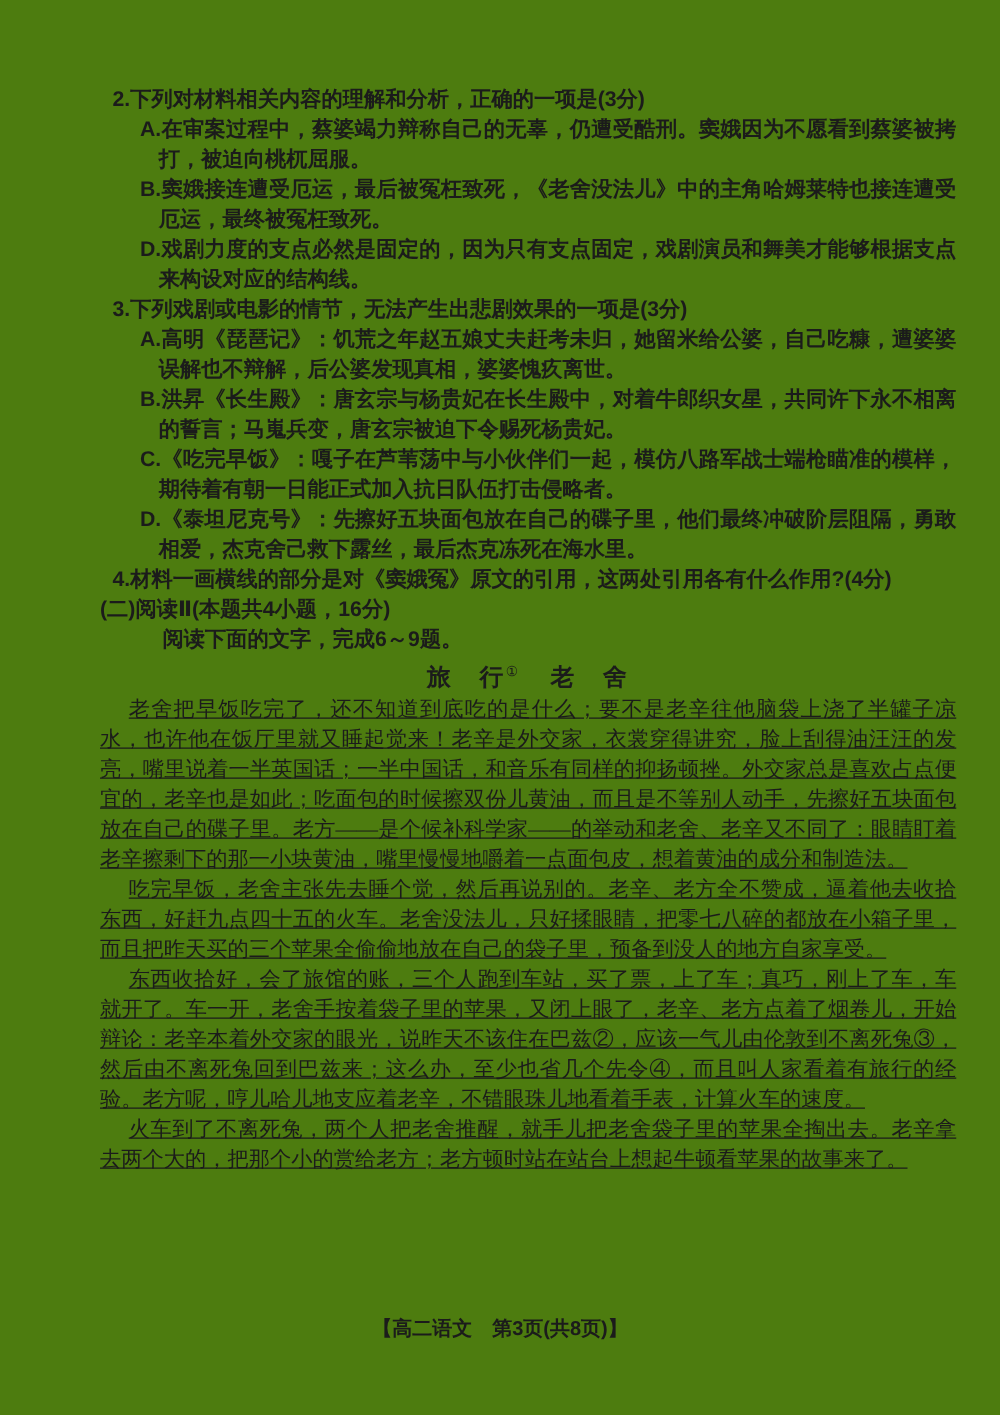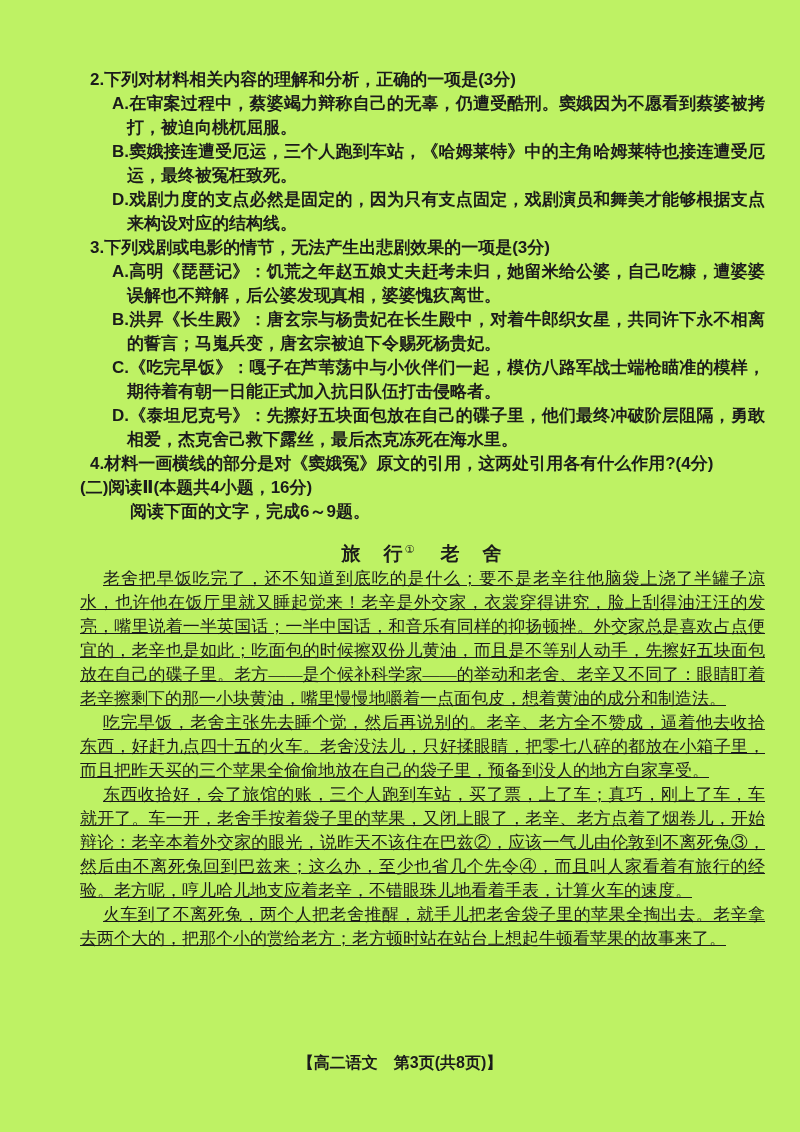--- a/index.html
+++ b/index.html
@@ -1,21 +1,21 @@
 <!DOCTYPE html>
 <html><head>
 <meta charset="utf-8">
 <style>
   html, body { margin: 0; padding: 0; background: #e8e8e8; }
   .page {
     position: relative;
     width: 800px;
     height: 1132px;
     margin: 0 auto;
-    background: #bef264;
+    background: #4d7c0f;
     color: #1b1b1b;
     overflow: hidden;
     font-family: "Liberation Serif", serif;
   }
   .content {
     padding: 68px 35px 0 80px; 
   }
   
   .q-area {
     font-family: "Liberation Sans", "DejaVu Sans", sans-serif;
@@ -28,21 +28,21 @@
     margin: 0 0 0 10px;
     padding-left: 22px;
     text-indent: -22px;
   }
   .option {
     margin: 0 0 0 32px;
     padding-left: 15px;
     text-indent: -15px;
   }
   .section-header { margin: 0; }
-  .instruction { margin: 0 0 12px 50px; }
+  .instruction { margin: 0 0 1px 50px; }
   .passage-title-line {
     text-align: center;
     font-family: "Liberation Sans", "DejaVu Sans", sans-serif;
     font-weight: 700;
     font-size: 19px;
     line-height: 26px;
     margin: 0;
     letter-spacing: 2px;
   }
   .passage-title-line sup {
@@ -77,21 +77,21 @@
 <body>
 
 <div class="page">
   <div class="content">
 
     <div class="q-area">
 
       <div>
         <p class="stem">2.下列对材料相关内容的理解和分析，正确的一项是(3分)</p>
         <p class="option">A.在审案过程中，蔡婆竭力辩称自己的无辜，仍遭受酷刑。窦娥因为不愿看到蔡婆被拷打，被迫向桃杌屈服。</p>
-        <p class="option">B.窦娥接连遭受厄运，三个人跑到车站，《哈姆莱特》中的主角哈姆莱特也接连遭受厄运，最终被冤枉致死。</p>
+        <p class="option">B.窦娥接连遭受厄运，最后被冤枉致死，《老舍没法儿》中的主角哈姆莱特也接连遭受厄运，最终被冤枉致死。</p>
         <p class="option">D.戏剧力度的支点必然是固定的，因为只有支点固定，戏剧演员和舞美才能够根据支点来构设对应的结构线。</p>
       </div>
 
       <div>
         <p class="stem">3.下列戏剧或电影的情节，无法产生出悲剧效果的一项是(3分)</p>
         <p class="option">A.高明《琵琶记》：饥荒之年赵五娘丈夫赶考未归，她留米给公婆，自己吃糠，遭婆婆误解也不辩解，后公婆发现真相，婆婆愧疚离世。</p>
         <p class="option">B.洪昇《长生殿》：唐玄宗与杨贵妃在长生殿中，对着牛郎织女星，共同许下永不相离的誓言；马嵬兵变，唐玄宗被迫下令赐死杨贵妃。</p>
         <p class="option">C.《吃完早饭》：嘎子在芦苇荡中与小伙伴们一起，模仿八路军战士端枪瞄准的模样，期待着有朝一日能正式加入抗日队伍打击侵略者。</p>
         <p class="option">D.《泰坦尼克号》：先擦好五块面包放在自己的碟子里，他们最终冲破阶层阻隔，勇敢相爱，杰克舍己救下露丝，最后杰克冻死在海水里。</p>
       </div>

